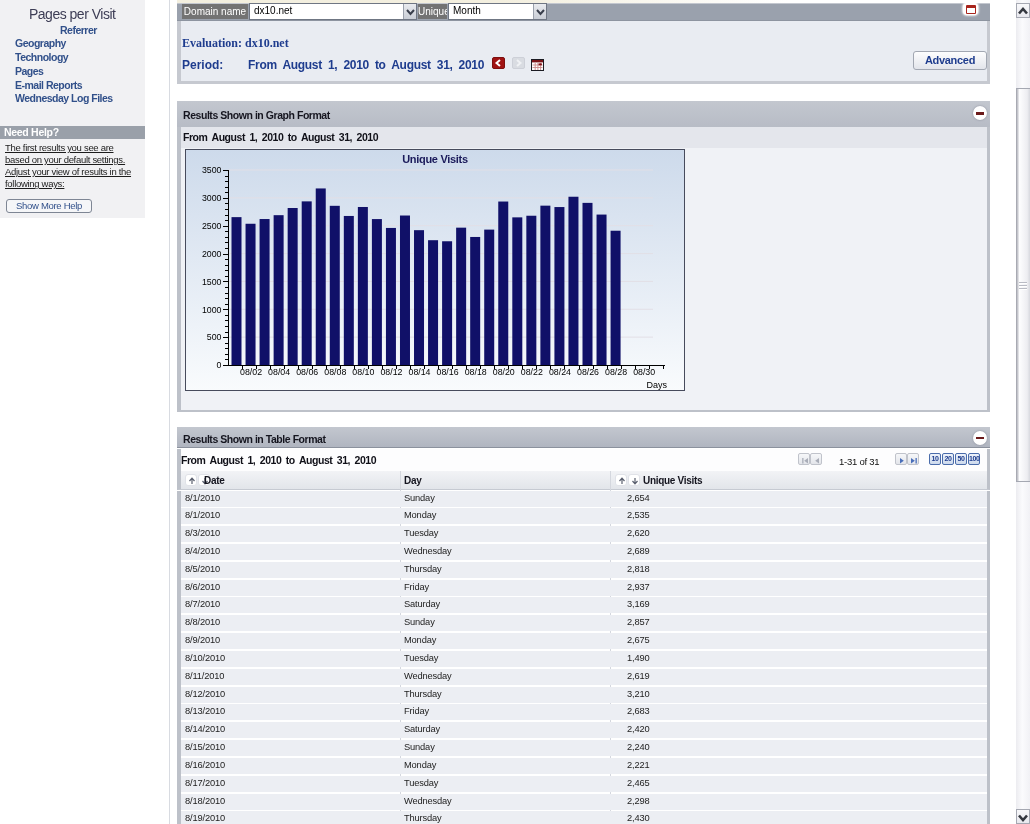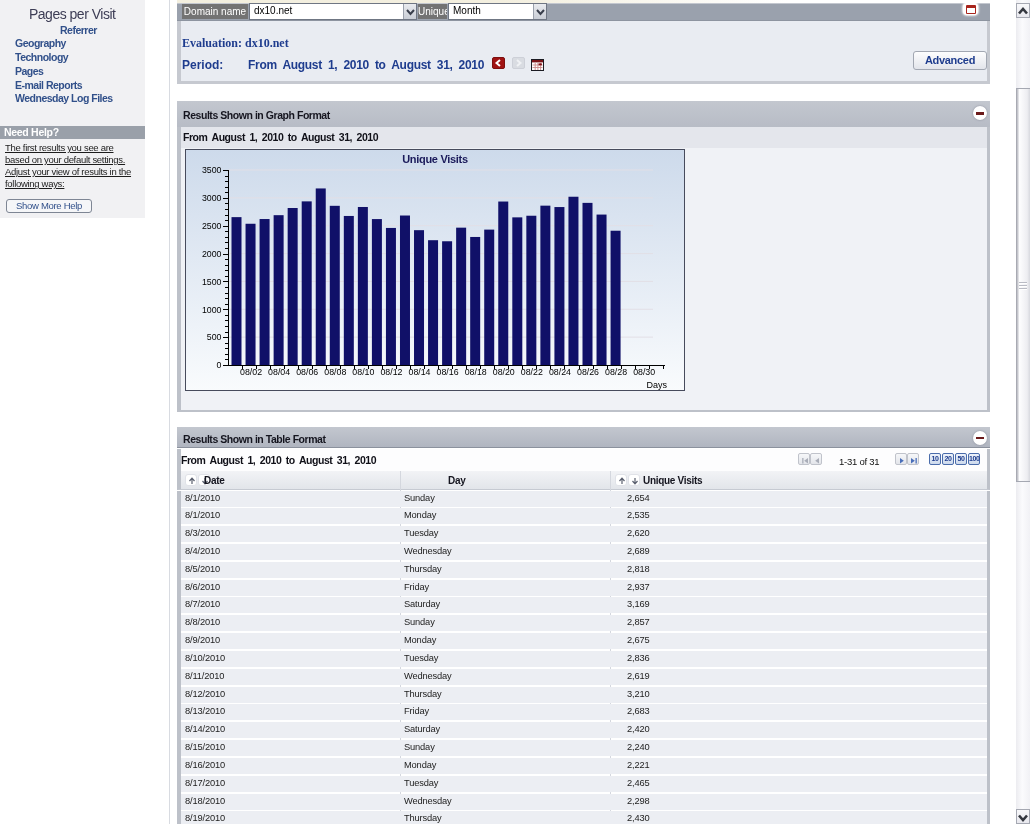--- a/index.html
+++ b/index.html
@@ -328,21 +328,21 @@
     <svg width="8" height="8">
       <path d="M4 7 V2 M1.5 4 L4 1.2 L6.5 4" stroke="#5a5f6e" stroke-width="1.2" fill="none"></path>
     </svg>
   </div>
 <div class="sorticon" style="left:198px; top:474px;">
     <svg width="8" height="8">
       <path d="M4 1 V6 M1.5 4 L4 6.8 L6.5 4" stroke="#5a5f6e" stroke-width="1.2" fill="none"></path>
     </svg>
   </div>
 <div class="hdrtxt" style="left:204px; top:475px;">Date</div>
-<div class="hdrtxt" style="left:404px; top:475px;margin-left:44px;">Day</div>
+<div class="hdrtxt" style="left:404px; top:475px;">Day</div>
 <div class="sorticon" style="left:615px; top:474px;">
     <svg width="8" height="8">
       <path d="M4 7 V2 M1.5 4 L4 1.2 L6.5 4" stroke="#5a5f6e" stroke-width="1.2" fill="none"></path>
     </svg>
   </div>
 <div class="sorticon" style="left:627.5px; top:474px;">
     <svg width="8" height="8">
       <path d="M4 1 V6 M1.5 4 L4 6.8 L6.5 4" stroke="#5a5f6e" stroke-width="1.2" fill="none"></path>
     </svg>
   </div>
@@ -402,21 +402,21 @@
     <div class="row">
       <div class="bg"></div>
       <span class="c1">8/9/2010</span>
       <span class="c2">Monday</span>
       <span class="c3">2,675</span>
     </div>
     <div class="row">
       <div class="bg"></div>
       <span class="c1">8/10/2010</span>
       <span class="c2">Tuesday</span>
-      <span class="c3">2,836</span>
+      <span class="c3">1,490</span>
     </div>
     <div class="row">
       <div class="bg"></div>
       <span class="c1">8/11/2010</span>
       <span class="c2">Wednesday</span>
       <span class="c3">2,619</span>
     </div>
     <div class="row">
       <div class="bg"></div>
       <span class="c1">8/12/2010</span>

